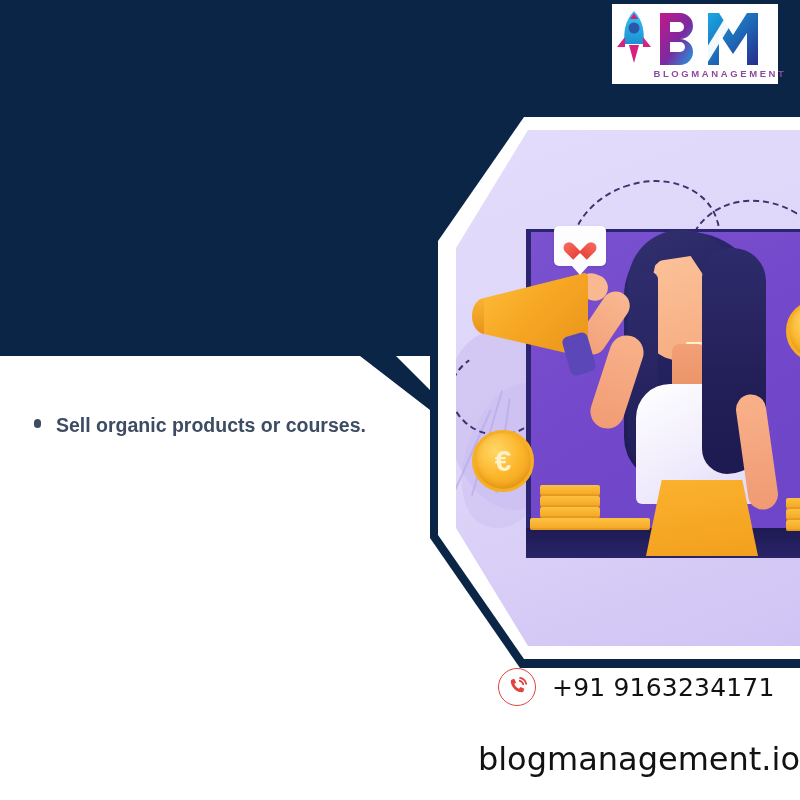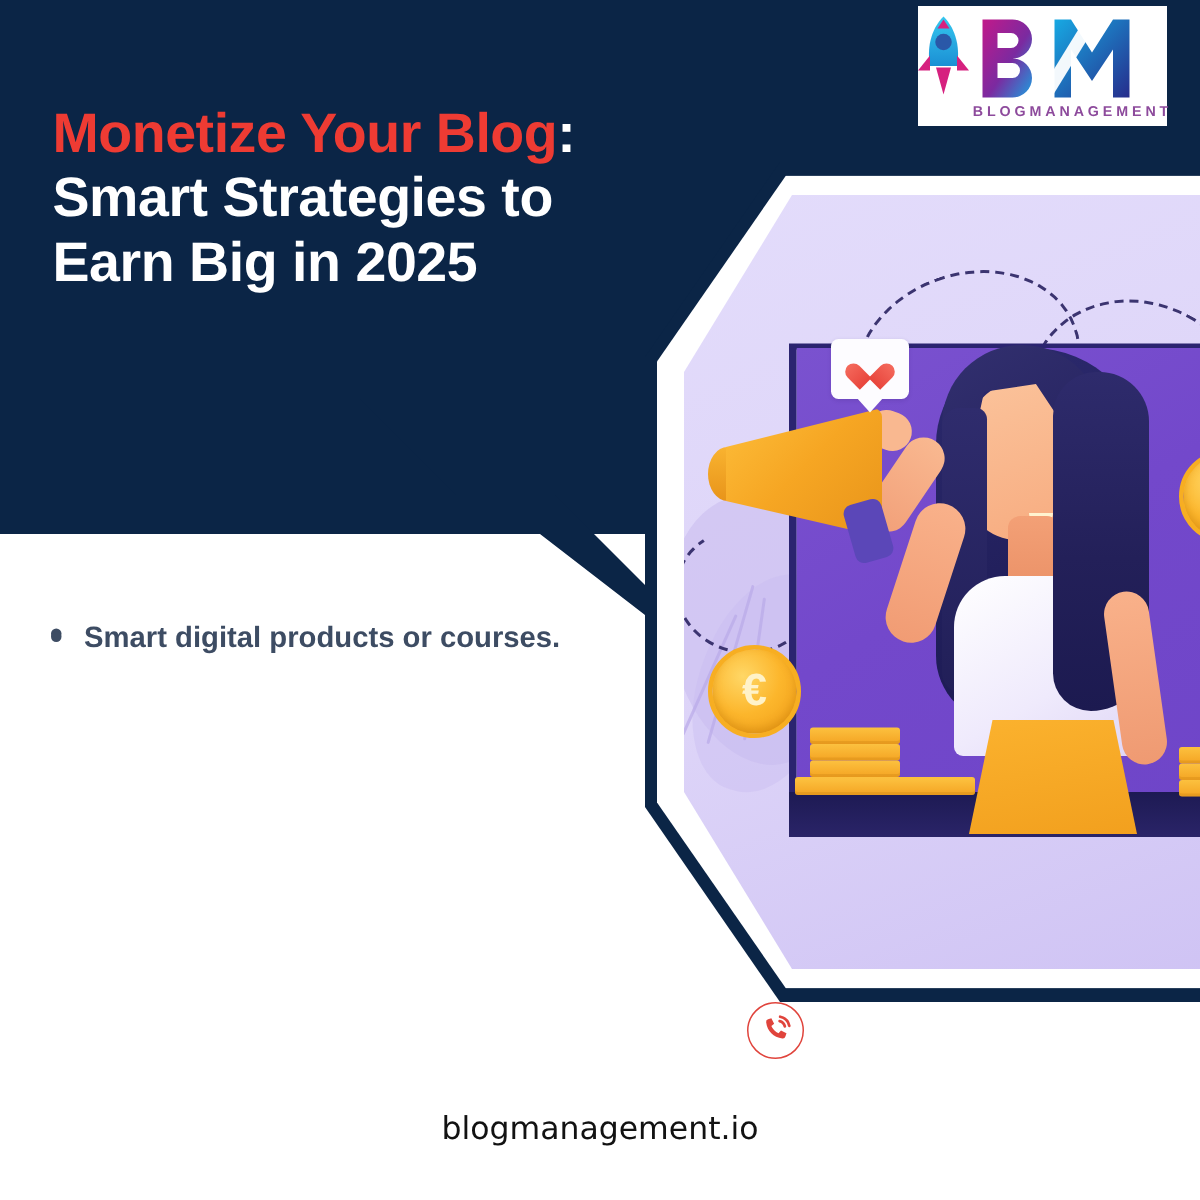--- a/index.html
+++ b/index.html
@@ -29,21 +29,21 @@
     clip-path:polygon(0 0, 70px 0, 130px 60px, 130px 80px, 60px 26px, 0 26px);
     -webkit-clip-path:polygon(0 0, 70px 0, 130px 60px, 130px 80px, 60px 26px, 0 26px);
   }
 
   
   .logo-box{
     position:absolute;
     left:612px;top:4px;
     width:166px;height:80px;
     background:#ffffff;
-    display:flex;align-items:center;justify-content:center;
+    display:flex;align-items:center;justify-content:flex-start;
     z-index:40;
   }
   .logo-inner{position:relative;width:176px;height:74px;}
 
   
   .headline{
     position:absolute;
     left:35px;top:68px;
     width:420px;
     z-index:30;
@@ -276,22 +276,22 @@
     position:relative;
   }
   .phone-num{
     font-size:25px;color:#111111;letter-spacing:.2px;
     font-family:"DejaVu Sans", sans-serif;
   }
 
   
   .website{
     position:absolute;left:0;top:740px;width:800px;
-    text-align:center;
-    font-size:21px;color:#121212;
+    text-align:right;
+    font-size:32px;color:#121212;
     font-family:"DejaVu Sans", sans-serif;
     z-index:30;
   }
 </style>
 </head>
 <body>
 
 <div id="poster">
 
   <div class="navy-left"></div>
@@ -331,31 +331,28 @@
                  M58 35 v10 h10 a5 5 0 0 0 0 -10 z" fill="url(#gB)" fill-rule="evenodd"></path>
 
         <path d="M96 58 V6 h11 l14 22 l14 -22 h11 v52 h-11 V26 l-14 21 l-14 -21 v32 z" fill="url(#gM)"></path>
 
         <path d="M84 58 L116 6 L126 6 L94 58 Z" fill="#ffffff" opacity="0.95"></path>
         <text x="108" y="70" text-anchor="middle" font-family="Liberation Sans, sans-serif" font-size="9.5" letter-spacing="2.6" fill="#8d4a9c" font-weight="bold">BLOGMANAGEMENT</text>
       </svg>
     </div>
   </div>
 
-  <div class="headline">
-    <span class="hl-red">Monetize Your Blog</span><span>: Smart Strategies to Earn Big in 2025</span>
-  </div>
 
   <ul class="bullets">
     <li>
       <span class="dot"></span>
     </li>
     <li>
       <span class="dot"></span>
-      <span>Smart digital products or courses.</span>
+      <span>Sell organic products or courses.</span>
     </li>
   </ul>
 
   <div class="illus-wrap">
     <div class="hex-outline"></div>
     <div class="hex-white"></div>
     <div class="hex-art">
 
       <div class="leaf l1"></div>
       <div class="leaf l2"></div>
@@ -426,17 +423,18 @@
 
   <div class="phone-line">
     <div class="phone-icon">
       <svg width="22" height="22" viewBox="0 0 24 24" fill="none" stroke="#e0443c" stroke-width="2" stroke-linecap="round">
         <path d="M6.6 3.8 L9 3 L11 7 L9 8.8 a10 10 0 0 0 5.2 5.2 L16 12 L20 14 L19.2 16.4
                  a2 2 0 0 1 -2.2 1.4 C10.5 17 6 12.5 5.2 6 a2 2 0 0 1 1.4 -2.2 Z" fill="#e0443c" stroke="none"></path>
         <path d="M15 5.2 a5.2 5.2 0 0 1 3.8 3.8"></path>
         <path d="M15.4 2 a8.6 8.6 0 0 1 6.6 6.6"></path>
       </svg>
     </div>
+    <div class="phone-num">+91 9163234171</div>
   </div>
 
   <div class="website">blogmanagement.io</div>
 
 </div>
 
 </body></html>

